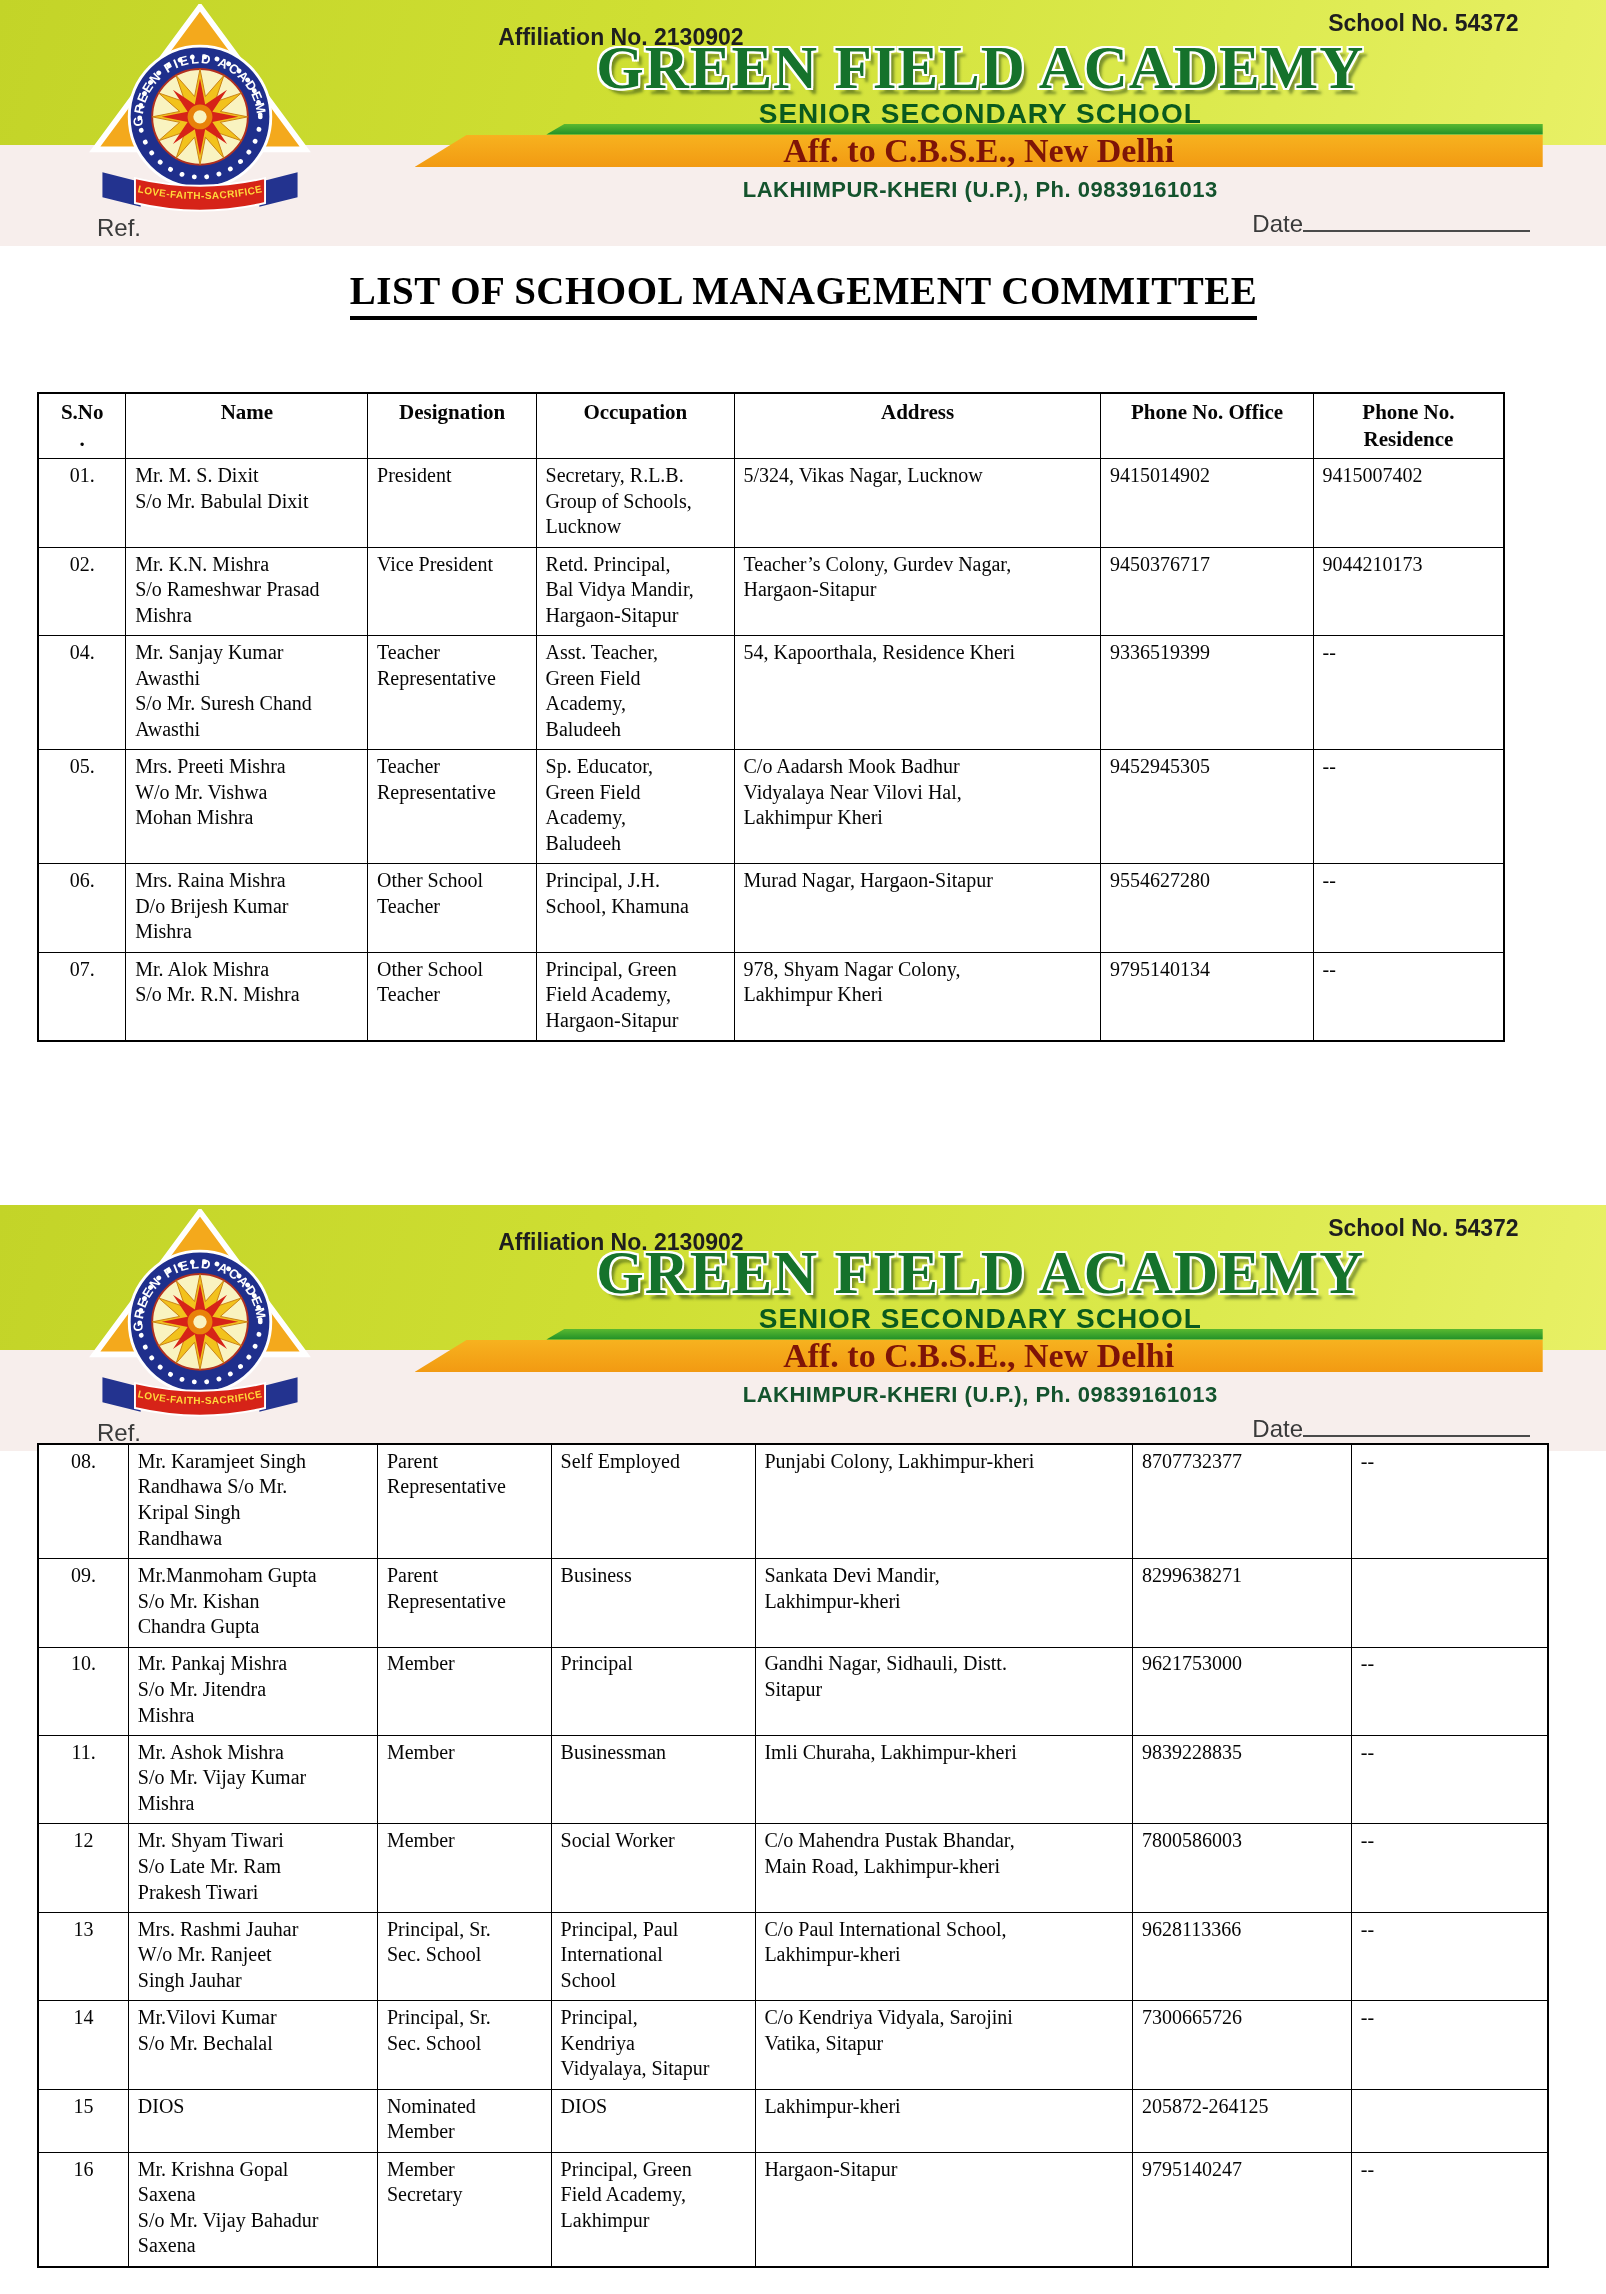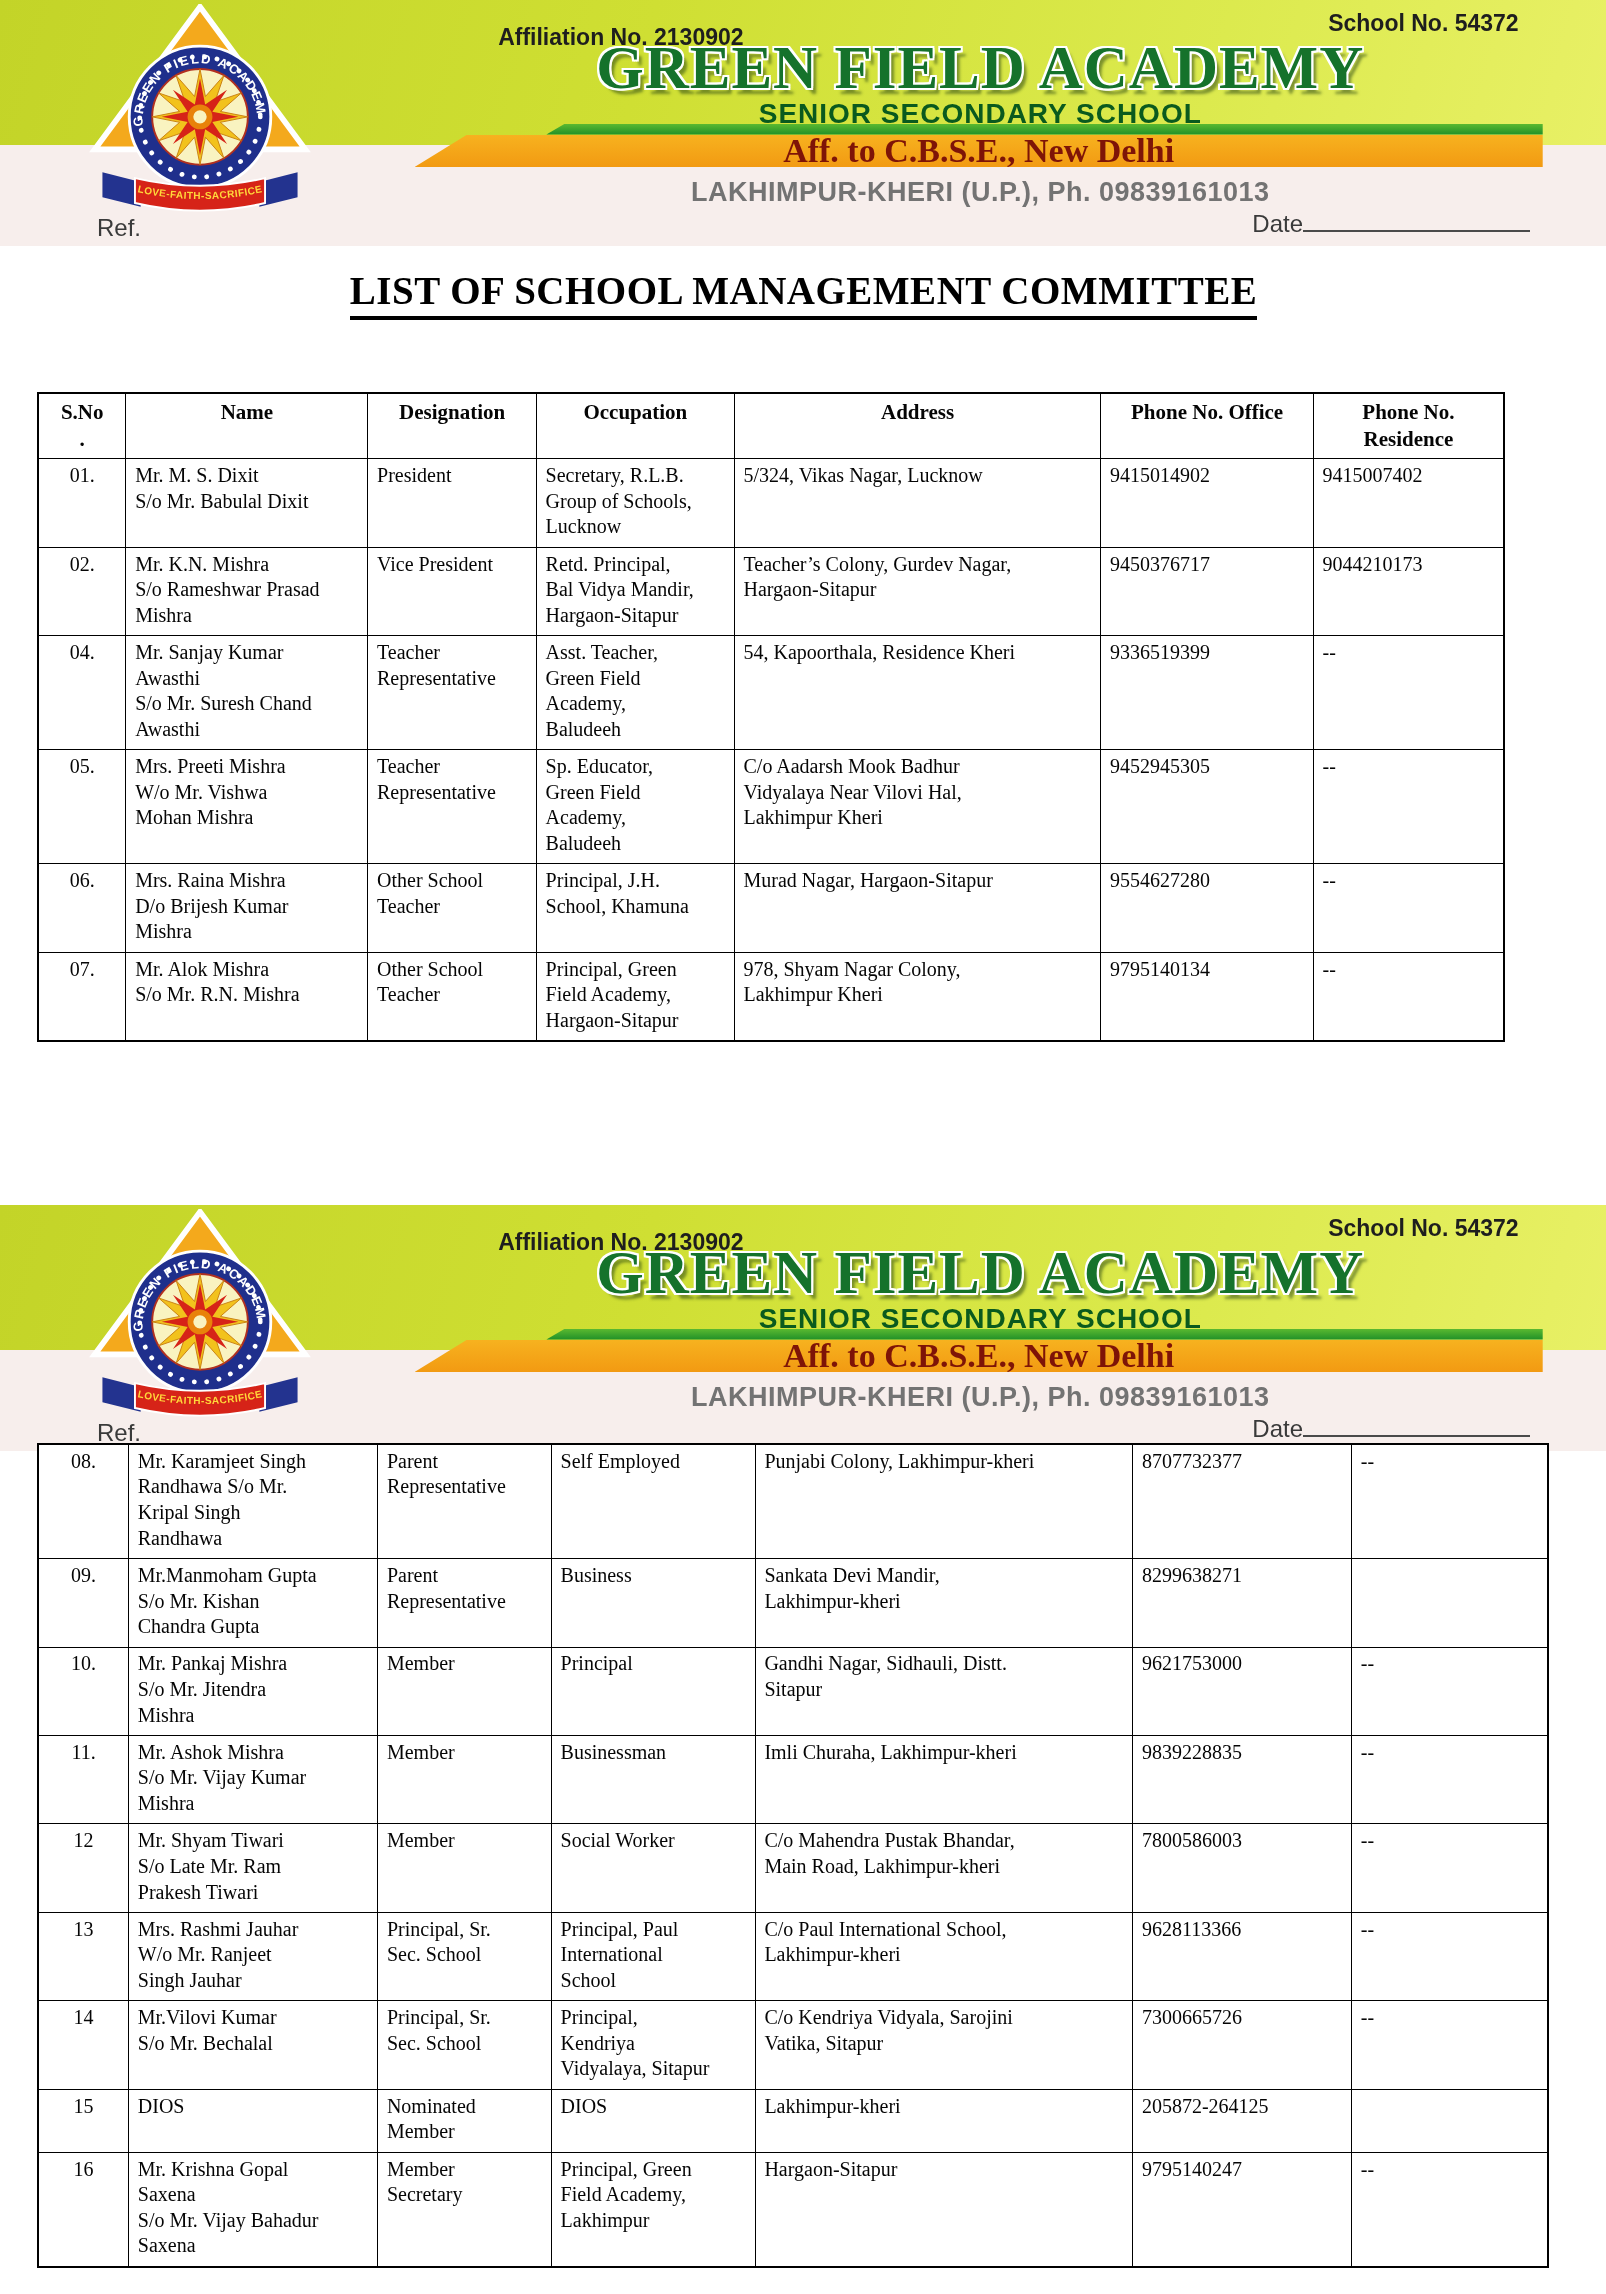--- a/index.html
+++ b/index.html
@@ -22,21 +22,21 @@
           font-weight:bold;font-size:28px;color:#0a5a1e;letter-spacing:1px;}
   .lh-strip{position:absolute;left:34%;width:62%;top:124px;height:10.6px;
             background:linear-gradient(180deg,#5ab930 0%,#1f8f28 100%);
             clip-path:polygon(1.8% 0,100% 0,100% 100%,0 100%);}
   .lh-band{position:absolute;left:25.8%;width:70.2%;top:135px;height:32px;
            background:linear-gradient(180deg,#f7b21f,#f29a12);
            clip-path:polygon(4.6% 0,100% 0,100% 100%,0 100%);
            display:flex;align-items:center;justify-content:center;}
   .lh-band-text{font-family:"Liberation Serif", serif;font-weight:bold;font-size:34px;color:#7e1407;}
   .lh-city{position:absolute;left:26%;width:70%;top:177px;text-align:center;
-           font-weight:bold;font-size:27px;color:#737373;letter-spacing:0.5px;}
+           font-weight:bold;font-size:22px;color:#14532d;letter-spacing:0.5px;}
   .lh-ref{position:absolute;left:97px;top:214px;font-size:24px;color:#3a3a3a;}
   .lh-date{position:absolute;right:77px;top:210px;font-size:24px;color:#3a3a3a;}
   .dateline{display:inline-block;width:227px;border-bottom:2.9px solid #4a4a4a;height:19.3px;}
   .lh-logo{position:absolute;left:85px;top:3.9px;}
   
   .doc-title-wrap{position:absolute;left:0;top:268px;width:100%;text-align:center;}
   .doc-title{display:inline-block;font-family:"Liberation Serif", serif;font-weight:bold;
              font-size:39px;color:#000;letter-spacing:0.5px;
              border-bottom:4.8px solid #000;padding-bottom:2.9px;}
   

